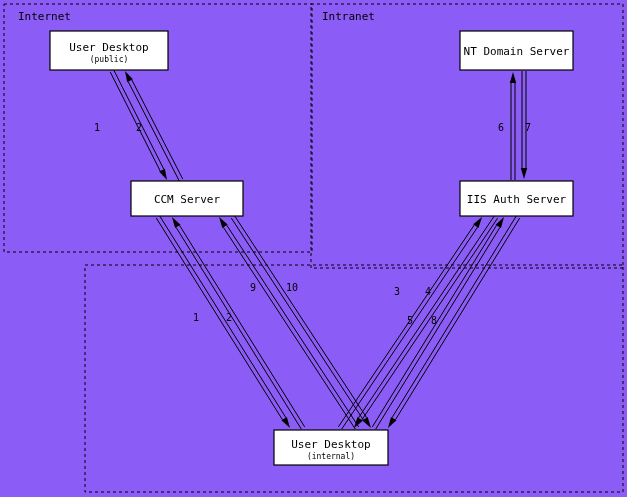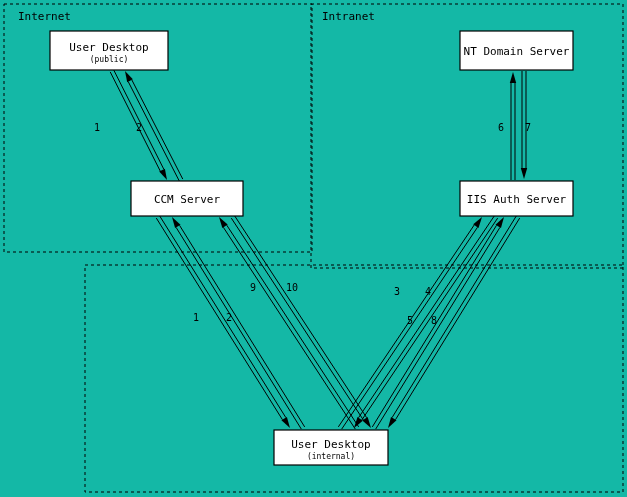--- a/index.html
+++ b/index.html
@@ -10,21 +10,21 @@
   body {
     width: 627px;
     height: 497px;
     font-family: "DejaVu Sans Mono", "Liberation Mono", monospace;
     overflow: hidden;
   }
   #diagram-root {
     position: relative;
     width: 627px;
     height: 497px;
-    background: #14b8a6;
+    background: #8b5cf6;
   }
   svg#net-diagram {
     display: block;
     width: 627px;
     height: 497px;
   }
   .zone-rect {
     fill: none;
     stroke: #000000;
     stroke-width: 1;

